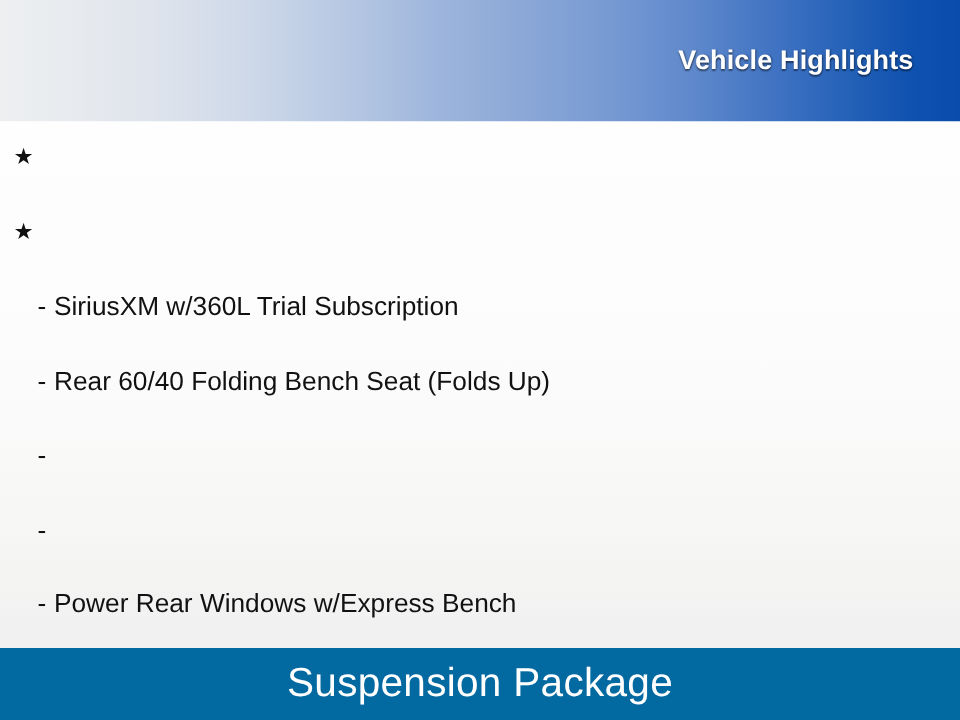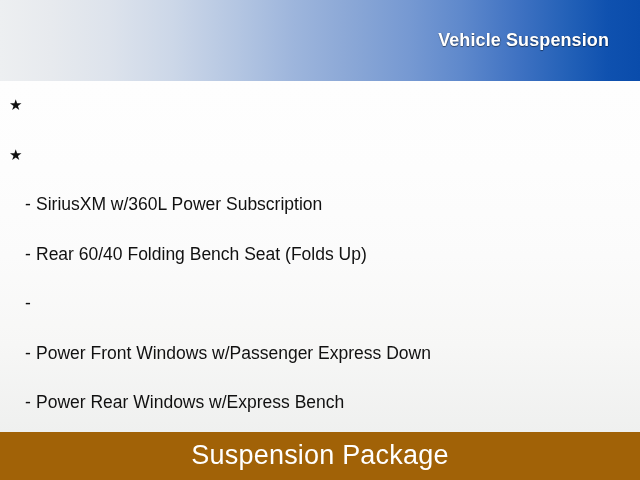--- a/index.html
+++ b/index.html
@@ -110,72 +110,71 @@
     font-size: 17.5px;
   }
   .item-label {
     display: inline-block;
   }
 
   
   .footer {
     flex: 0 0 48px;
     height: 48px;
-    background: #a16207;
+    background: #0369a1;
     display: flex;
     align-items: center;
     justify-content: center;
   }
   .footer-title {
     color: #ffffff;
     font-size: 27px;
     font-weight: normal;
     letter-spacing: 0.2px;
     line-height: 1;
     white-space: nowrap;
     margin-top: -1px;
   }
 </style>
 </head>
 <body>
 
 <div id="page">
 
   <div class="header">
-    <div class="header-title">Vehicle Suspension</div>
+    <div class="header-title">Vehicle Highlights</div>
   </div>
 
   <div class="body">
     <ul class="list">
 
       <li class="list-item">
         <span class="bullet">★</span>
       </li>
 
       <li class="list-item">
         <span class="bullet">★</span>
       </li>
 
       <li class="list-item sub">
         <span class="bullet dash">-</span>
-        <span class="item-label">SiriusXM w/360L Power Subscription</span>
+        <span class="item-label">SiriusXM w/360L Trial Subscription</span>
       </li>
 
       <li class="list-item sub">
         <span class="bullet dash">-</span>
         <span class="item-label">Rear 60/40 Folding Bench Seat (Folds Up)</span>
       </li>
 
       <li class="list-item sub">
         <span class="bullet dash">-</span>
       </li>
 
       <li class="list-item sub">
         <span class="bullet dash">-</span>
-        <span class="item-label">Power Front Windows w/Passenger Express Down</span>
       </li>
 
       <li class="list-item sub">
         <span class="bullet dash">-</span>
         <span class="item-label">Power Rear Windows w/Express Bench</span>
       </li>
 
     </ul>
   </div>
 

